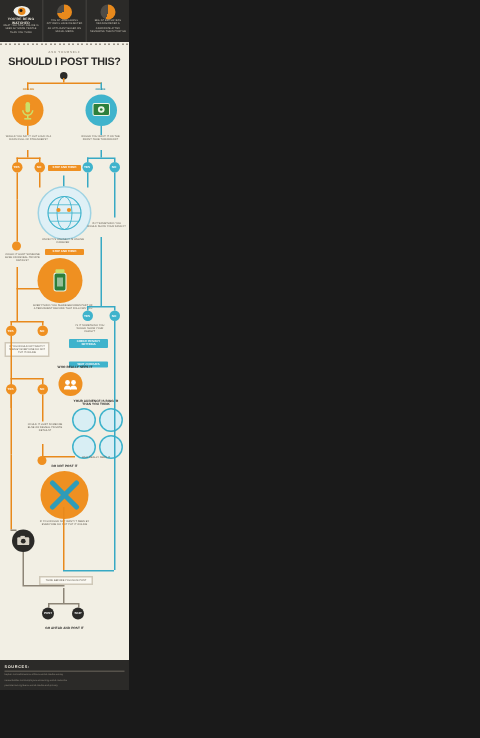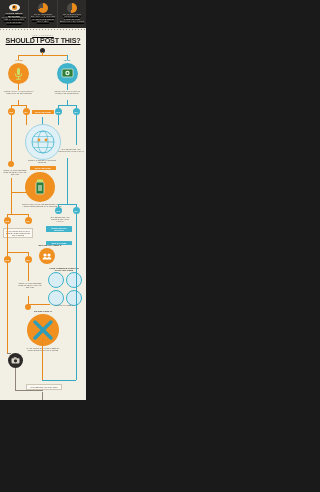--- a/index.html
+++ b/index.html
@@ -1,17 +1,17 @@
 <!DOCTYPE html>
 <html><head>
 <meta charset="utf-8">
 <style>
   html,body{margin:0;padding:0;background:#1a1a1a;}
   body{font-family:"Liberation Sans",sans-serif;}
-  .page{position:relative;width:86px;height:400px;overflow:hidden;background:#f2efe4;text-decoration:underline;}
+  .page{position:relative;width:86px;height:460px;overflow:hidden;background:#f2efe4;}
 
   
   .header{position:relative;height:28px;background:#2b2a28;display:flex;}
   .hcol{flex:1;padding:2px 1px 0;text-align:center;position:relative;}
   .hcol+.hcol{border-left:1px solid #3d3b38;}
   .eye{width:11px;height:7px;margin:2px auto 1px;border-radius:50%;
        background:#f0f0ea;position:relative;}
   .eye::after{content:"";position:absolute;left:3px;top:1px;width:5px;height:5px;
        border-radius:50%;background:#e8891c;}
   .eye::before{content:"";position:absolute;left:4.4px;top:2.2px;width:2.2px;height:2.2px;

